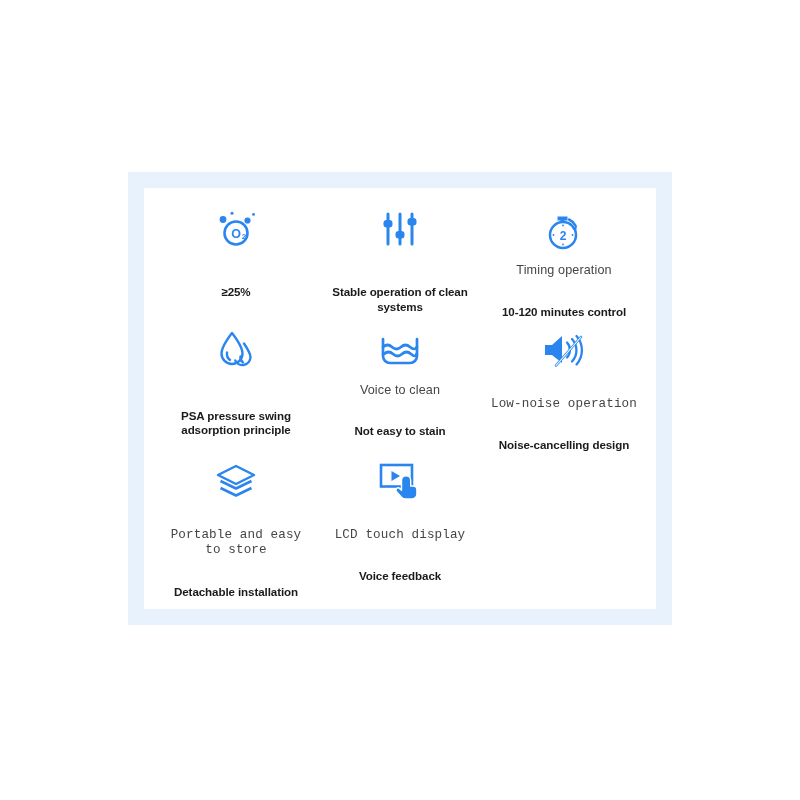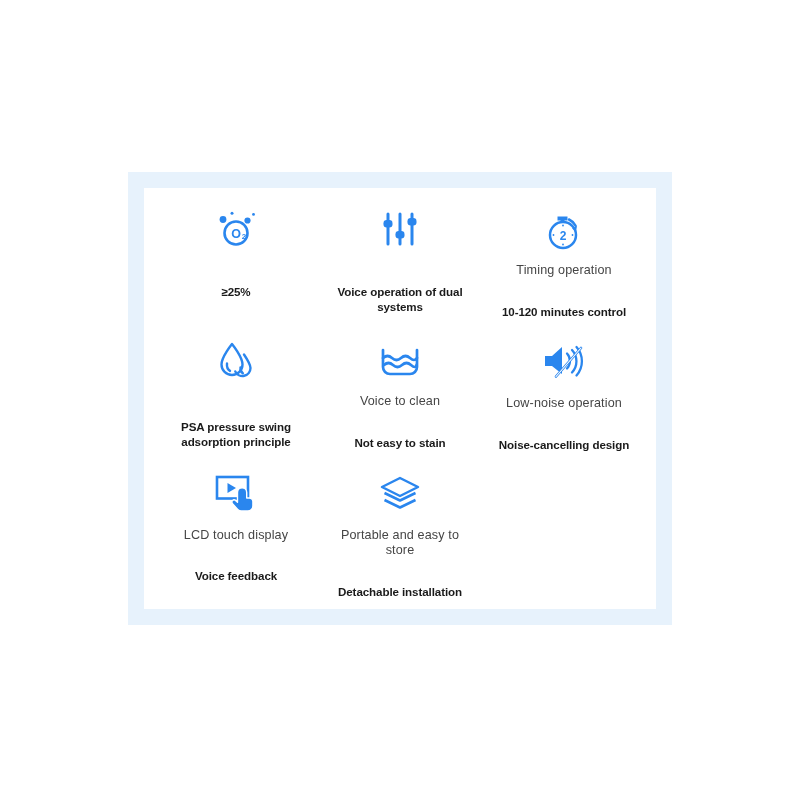--- a/index.html
+++ b/index.html
@@ -80,21 +80,21 @@
     font-weight: bold;
     color: #1a1a1a;
     letter-spacing: -0.1px;
     max-width: 155px;
   }
 
   
   .row-1 .feature-icon { height: 42px; }
   .row-2 .feature-icon { height: 46px; }
   .row-3 .feature-icon { height: 46px; }
-  .row-3 .feature-title { margin-top: 2px; }
+  .row-3 .feature-title { margin-top: 14px; font-family: Liberation Mono, monospace; }
 </style>
 </head>
 <body>
 
 <div id="page">
 
   <div class="frame">
     <div class="panel">
 
       <div class="feature row-1">
@@ -121,21 +121,21 @@
               <line x1="20" y1="5" x2="20" y2="35"></line>
               <line x1="32" y1="5" x2="32" y2="35"></line>
             </g>
             <g fill="#2a86ee">
               <rect x="3.5" y="11" width="9" height="7.5" rx="3.2"></rect>
               <rect x="15.5" y="22" width="9" height="7.5" rx="3.2"></rect>
               <rect x="27.5" y="9" width="9" height="7.5" rx="3.2"></rect>
             </g>
           </svg>
         </div>
-        <div class="feature-sub">Voice operation of dual systems</div>
+        <div class="feature-sub">Stable operation of clean systems</div>
       </div>
 
       <div class="feature row-2">
         <div class="feature-icon">
           <svg width="44" height="44" viewBox="0 0 44 44">
             <circle cx="21" cy="26" r="13" fill="none" stroke="#2a86ee" stroke-width="2.5"></circle>
             <path d="M15.5 7.5 h10 v4 h-10 z" fill="#2a86ee"></path>
             <path d="M18.5 11 h4 v3 h-4 z" fill="#2a86ee"></path>
             <path d="M27 10.5 a14 14 0 0 1 6.6 6.3" fill="none" stroke="#2a86ee" stroke-width="2.5" stroke-linecap="round"></path>
             <path d="M30 19.5 l5 -2.6 l-1 5.6 z" fill="#2a86ee"></path>
@@ -192,44 +192,44 @@
             <line x1="15" y1="35.5" x2="40" y2="7" stroke="#2a86ee" stroke-width="2.6" stroke-linecap="round"></line>
             <line x1="15" y1="35.5" x2="40" y2="7" stroke="#ffffff" stroke-width="1.1" stroke-linecap="round"></line>
           </svg>
         </div>
         <div class="feature-title">Low-noise operation</div>
         <div class="feature-sub">Noise-cancelling design</div>
       </div>
 
       <div class="feature row-3">
         <div class="feature-icon">
+          <svg width="44" height="40" viewBox="0 0 44 40">
+            <g fill="none" stroke="#2a86ee" stroke-width="2.5" stroke-linejoin="round">
+              <path d="M22 4 L40 13 L22 22 L4 13 z"></path>
+              <path d="M6.5 19 L22 26.5 L37.5 19"></path>
+              <path d="M6.5 26 L22 33.5 L37.5 26"></path>
+            </g>
+          </svg>
+        </div>
+        <div class="feature-title">Portable and easy to store</div>
+        <div class="feature-sub">Detachable installation</div>
+      </div>
+
+      <div class="feature row-3">
+        <div class="feature-icon">
           <svg width="46" height="42" viewBox="0 0 46 42">
             <rect x="4" y="4" width="31" height="21.5" fill="none" stroke="#2a86ee" stroke-width="2.6"></rect>
             <path d="M14.5 10 l8.5 5 l-8.5 5 z" fill="#2a86ee"></path>
             <g fill="#2a86ee" stroke="#ffffff" stroke-width="1.4" stroke-linejoin="round">
               <path d="M24.5 19.5 a4.6 4.6 0 0 1 9.2 0 v5.5 h2.6 a3.6 3.6 0 0 1 3.6 3.6 v4.4
                        a5 5 0 0 1 -5 5 h-6.5 a5 5 0 0 1 -3.7 -1.6 l-5.2 -5.8
                        a2.2 2.2 0 0 1 3 -3.2 l2 1.8 z"></path>
             </g>
           </svg>
         </div>
         <div class="feature-title">LCD touch display</div>
         <div class="feature-sub">Voice feedback</div>
       </div>
 
-      <div class="feature row-3">
-        <div class="feature-icon">
-          <svg width="44" height="40" viewBox="0 0 44 40">
-            <g fill="none" stroke="#2a86ee" stroke-width="2.5" stroke-linejoin="round">
-              <path d="M22 4 L40 13 L22 22 L4 13 z"></path>
-              <path d="M6.5 19 L22 26.5 L37.5 19"></path>
-              <path d="M6.5 26 L22 33.5 L37.5 26"></path>
-            </g>
-          </svg>
-        </div>
-        <div class="feature-title">Portable and easy to store</div>
-        <div class="feature-sub">Detachable installation</div>
-      </div>
-
     </div>
   </div>
 
 </div>
 
 </body></html>

